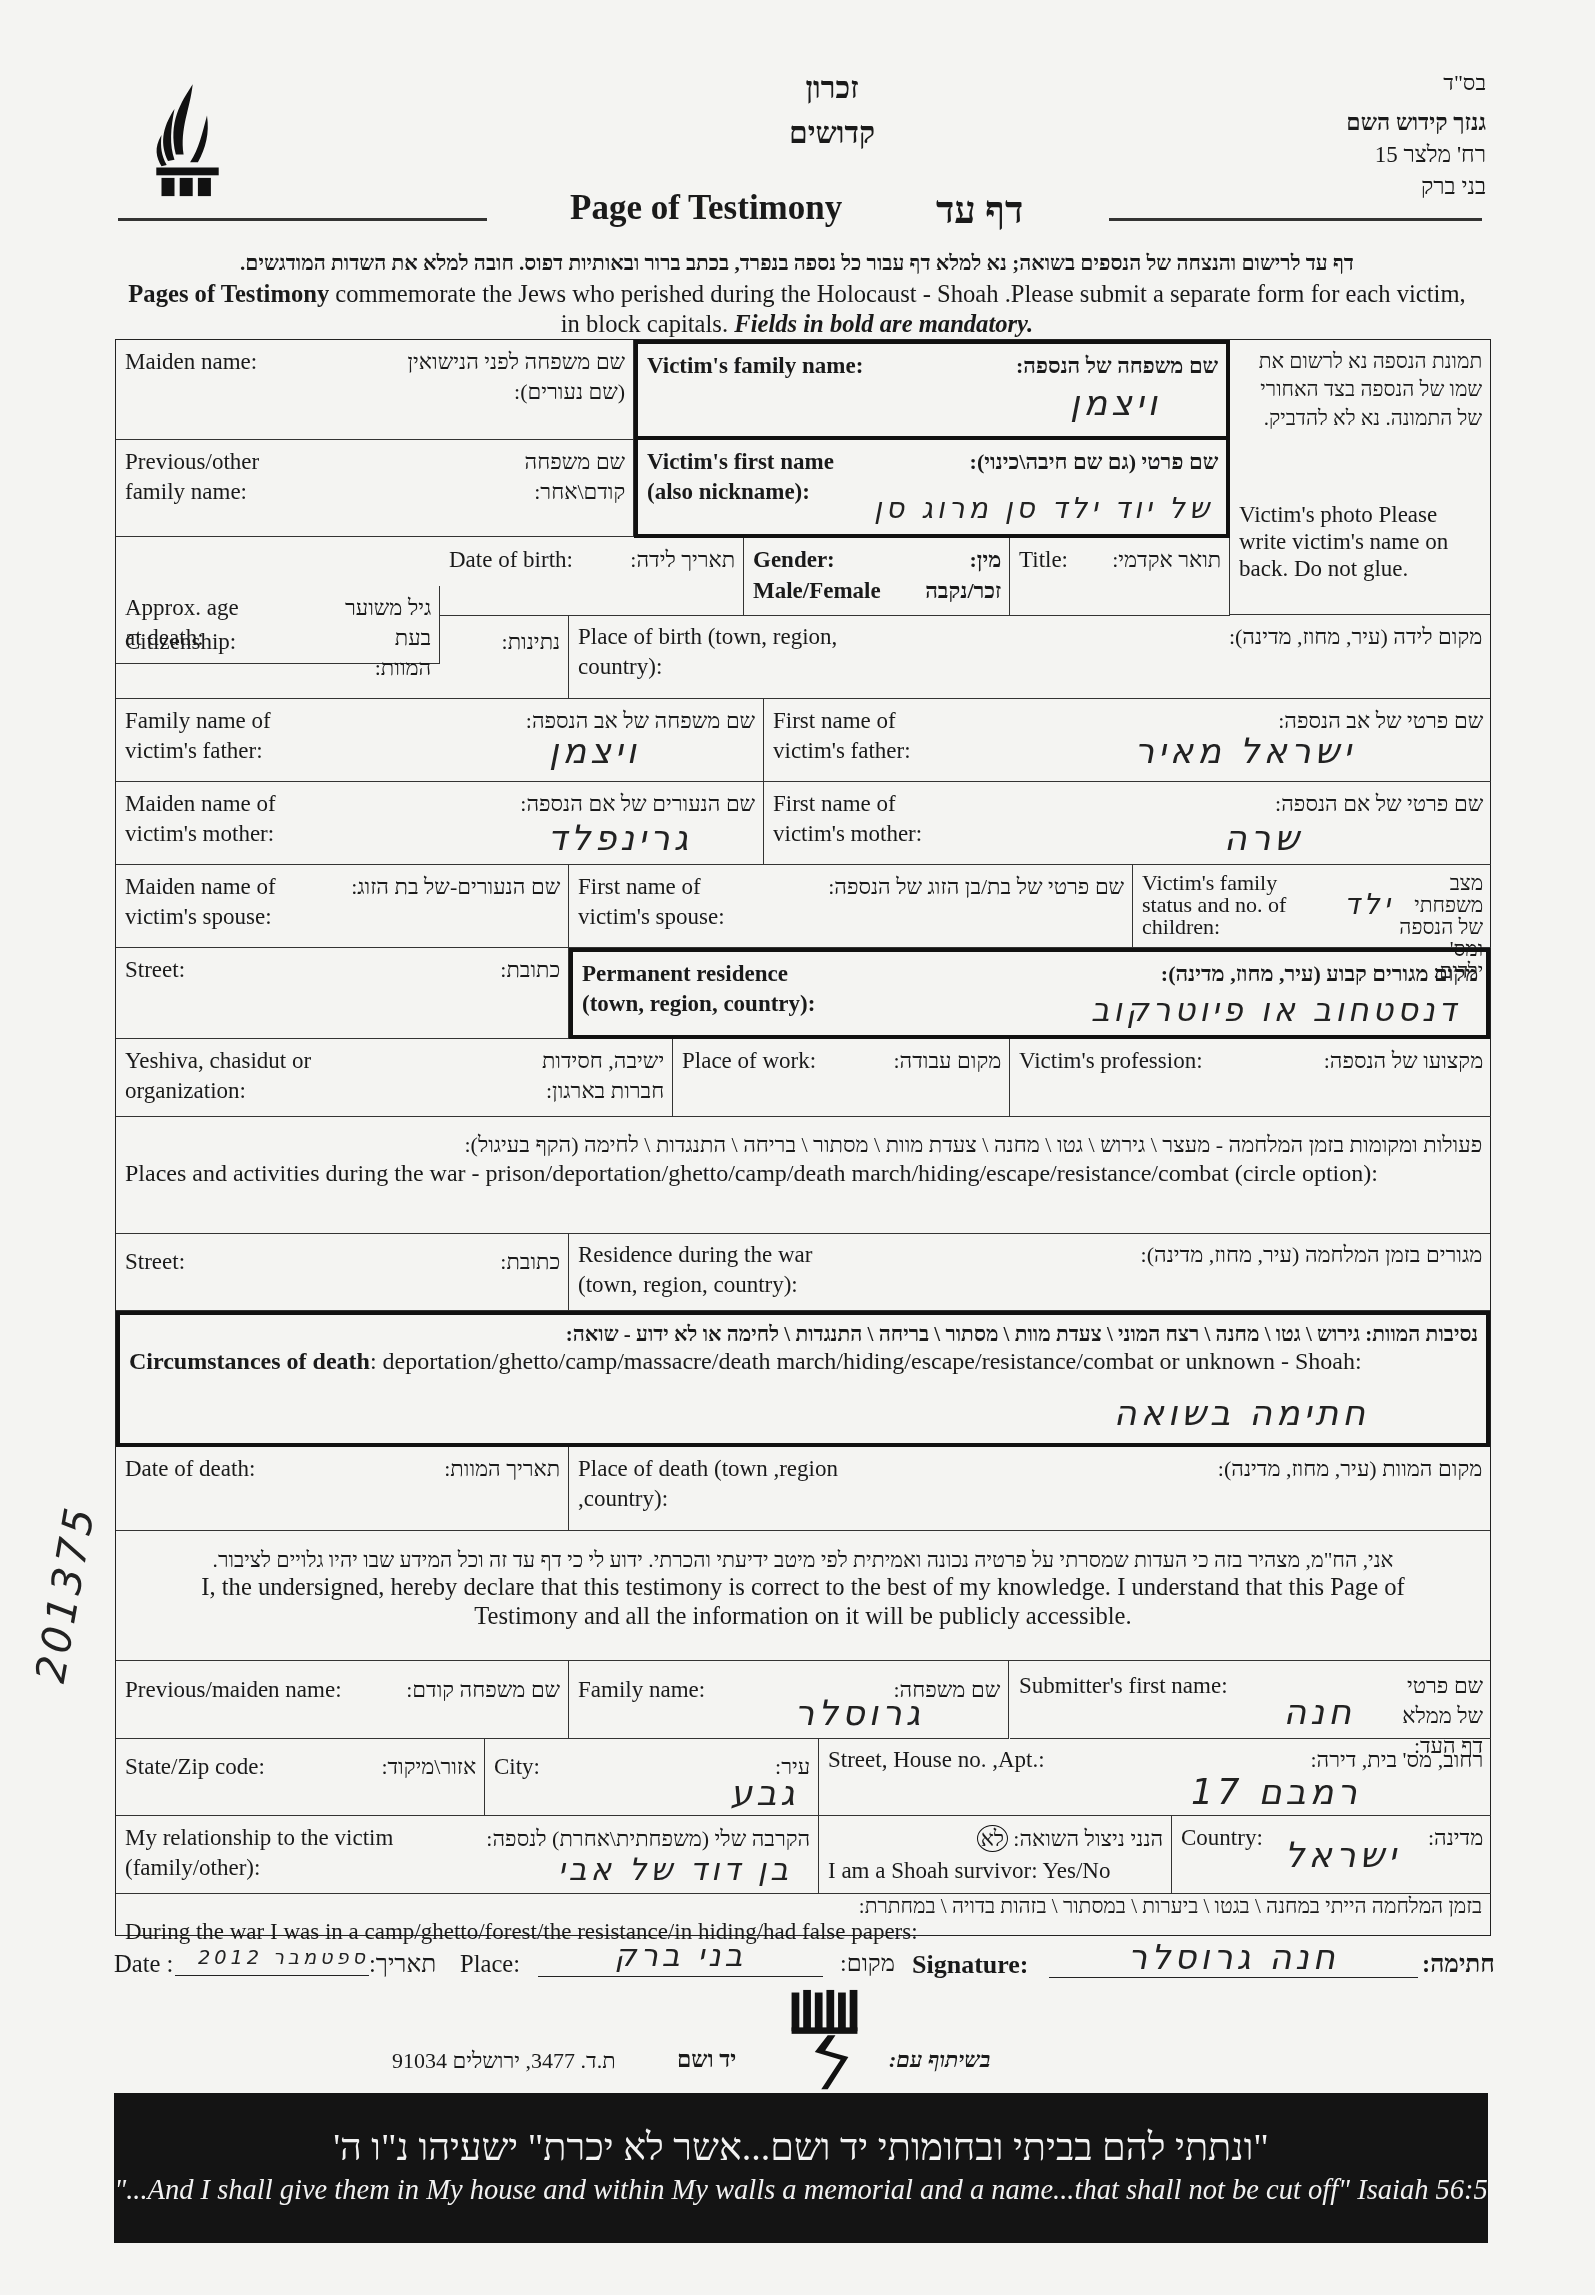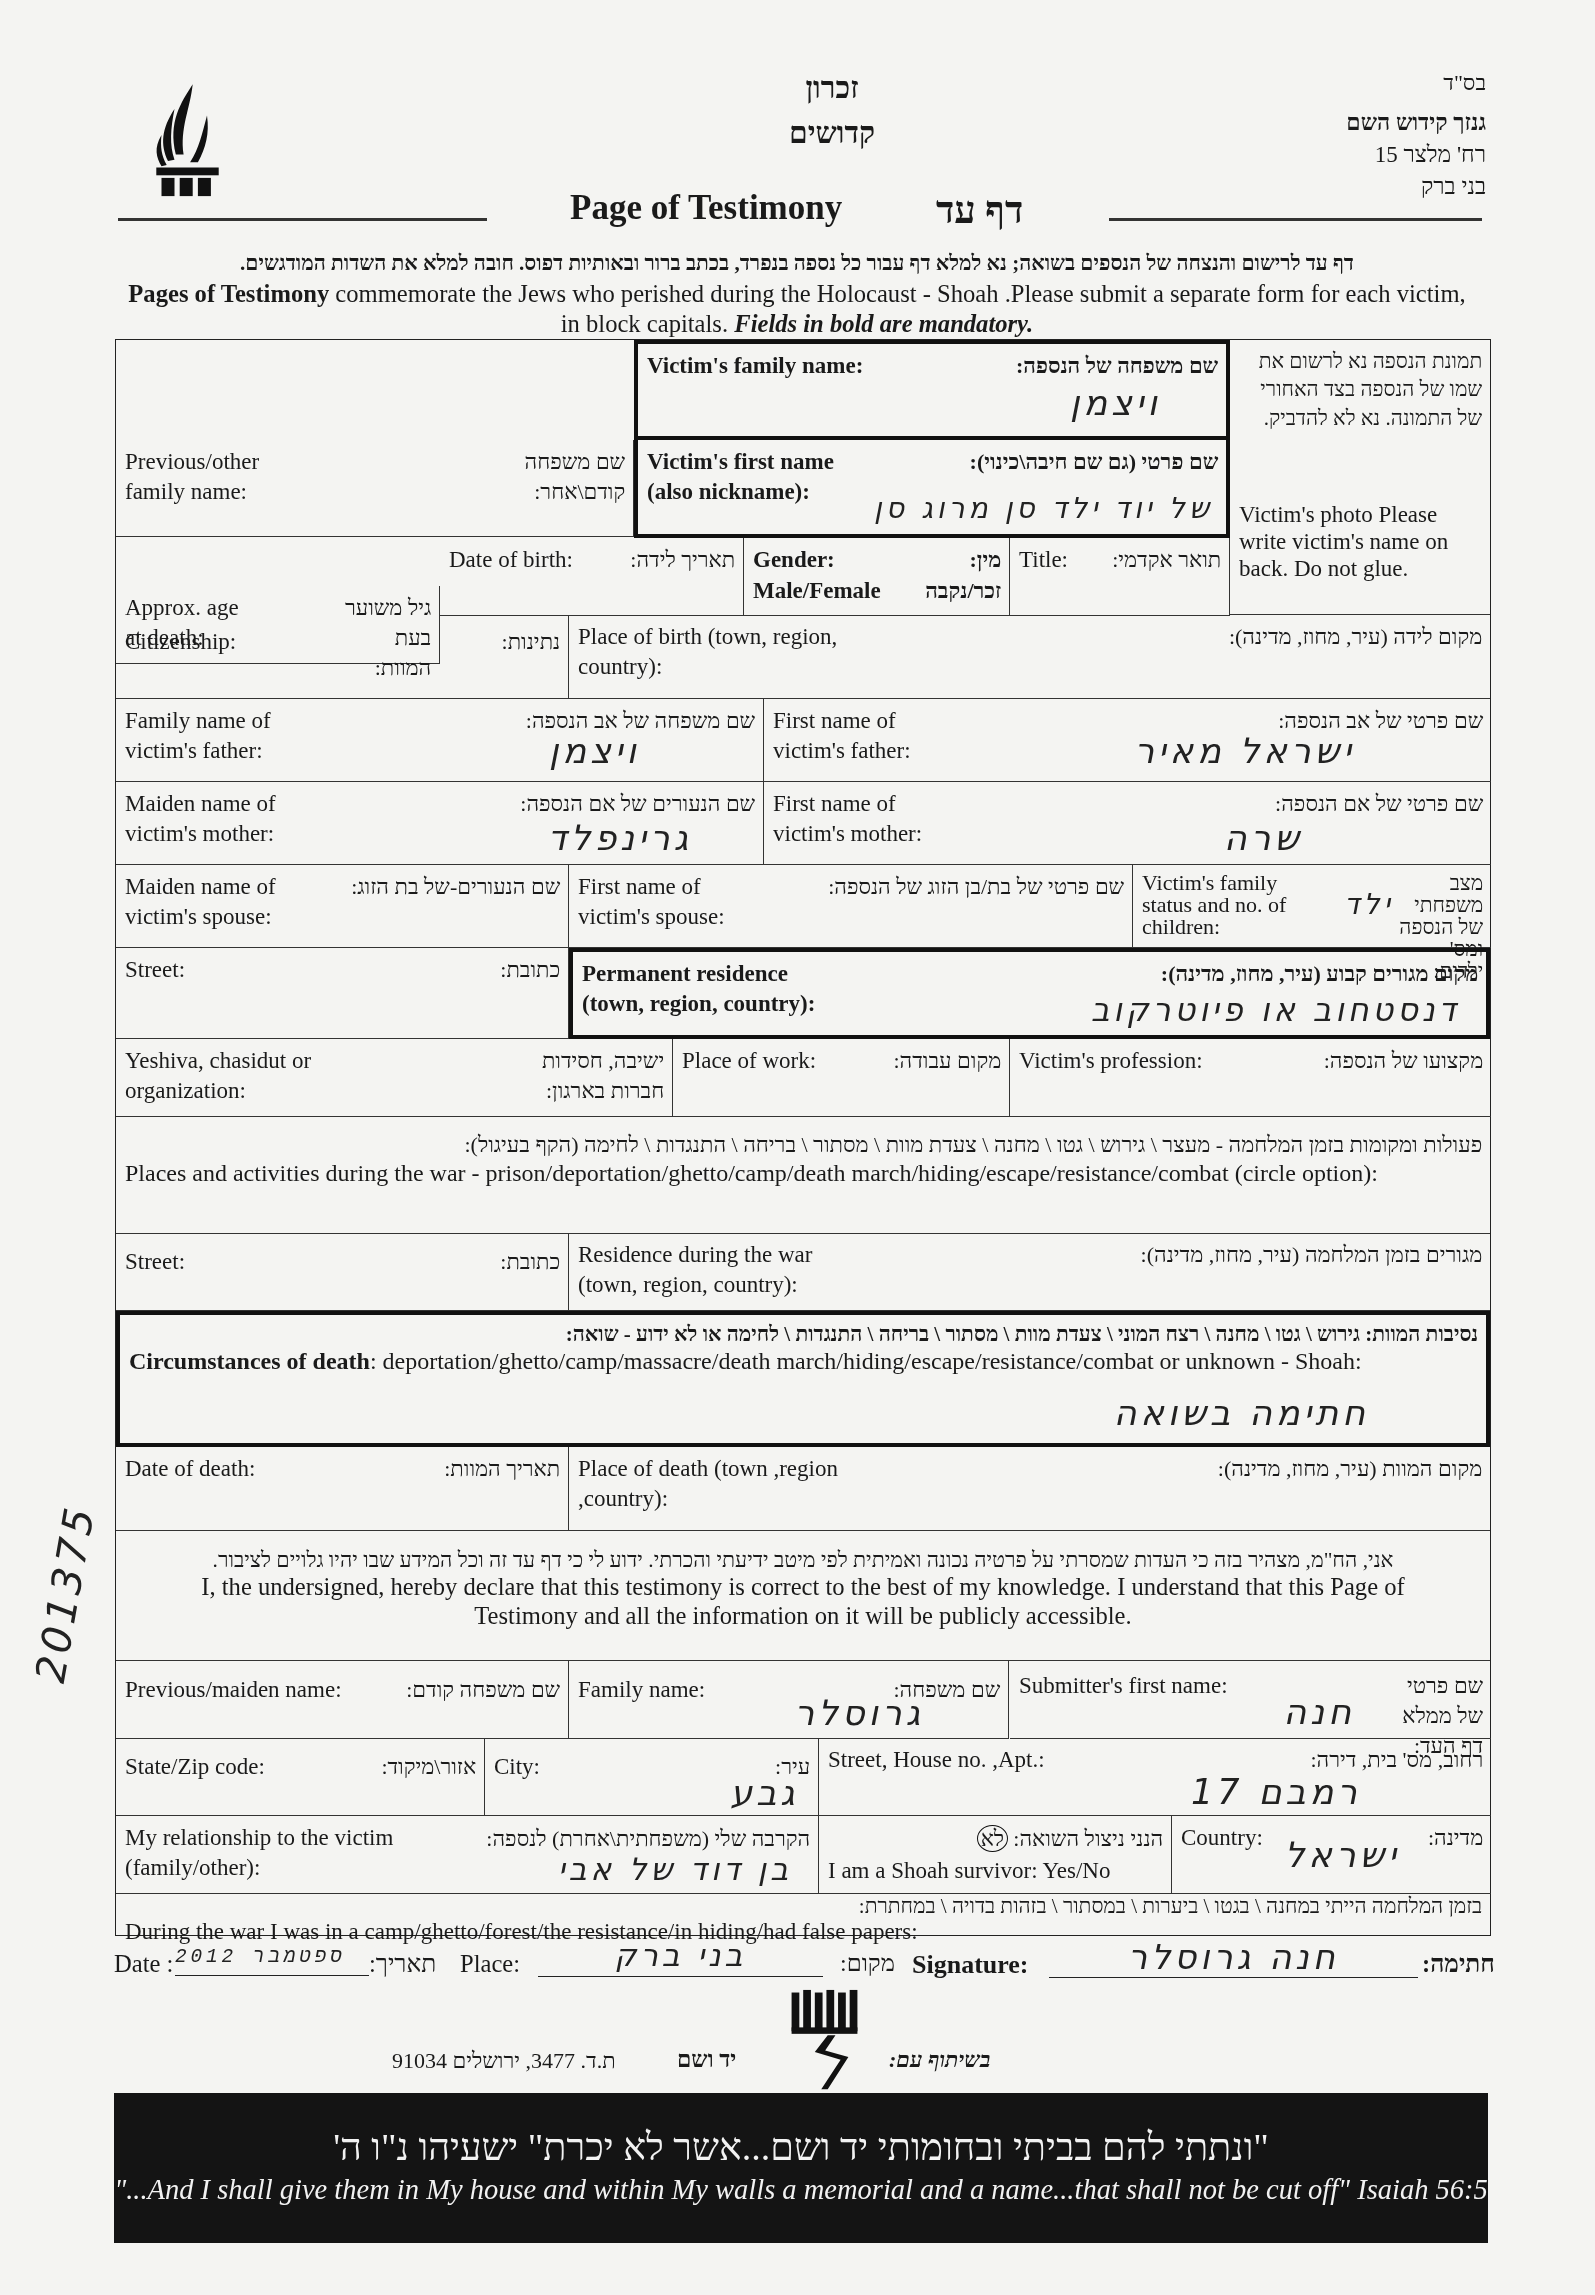--- a/index.html
+++ b/index.html
@@ -63,20 +63,24 @@
 </div>
 <div class="abs rule" style="left:118px;width:369px;"></div>
 <div class="abs rule" style="left:1109px;width:373px;"></div>
 <div id="title-en" class="abs">Page of Testimony</div>
 <div id="title-he" class="abs he">דף עד</div>
 <div id="intro-he" class="abs he">דף עד לרישום והנצחה של הנספים בשואה; נא למלא דף עבור כל נספה בנפרד, בכתב ברור ובאותיות דפוס. חובה למלא את השדות המודגשים.</div>
 <div id="intro-en" class="abs"><b>Pages of Testimony</b><span> commemorate the Jews who perished during the Holocaust - Shoah .Please submit a separate form for each victim, in block capitals. </span><i class="bold">Fields in bold are mandatory.</i></div>
 
 <div id="form" class="abs">
 
+  <div class="cell" style="left:0;top:0;width:518px;height:100px;">
+    <span class="lbl-en">Maiden name:</span>
+    <span class="lbl-he" style="width:233px;">שם משפחה לפני הנישואין (שם נעורים):</span>
+  </div>
   <div class="cell thick" style="left:518px;top:0;width:596px;height:100px;">
     <span class="lbl-en bold">Victim's family name:</span>
     <span class="lbl-he bold">שם משפחה של הנספה:</span>
     <span class="val hand he" style="right:65px;top:39px;">ויצמן</span>
   </div>
   <div class="cell" style="left:0;top:100px;width:518px;height:97px;">
     <span class="lbl-en" style="width:194px;">Previous/other family name:</span>
     <span class="lbl-he" style="width:104px;">שם משפחה קודם\אחר:</span>
   </div>
   <div class="cell thick" style="left:518px;top:96px;width:596px;height:102px;">
@@ -257,21 +261,21 @@
 
   <div class="cell noR" style="left:0;top:1554px;width:1374px;height:41px;border-bottom:none;">
     <span class="lbl-he" style="top:-2.6px;font-size:21px;">בזמן המלחמה הייתי במחנה \ בגטו \ ביערות \ במסתור \ בזהות בדויה \ במחתרת:</span>
     <span class="lbl-en" style="top:23px;font-size:23px;">During the war I was in a camp/ghetto/forest/the resistance/in hiding/had false papers:</span>
   </div>
 </div>
 
 <div class="abs hand" style="left:26px;top:1678px;font-size:41px;transform:rotate(-80deg);transform-origin:left top;">201375</div>
 
 <div class="abs" style="left:114px;top:1950px;font-size:24.6px;">Date :</div>
-<div class="abs line hand he" style="left:175px;top:1946px;width:194px;height:28.5px;font-size:19.4px;text-align:left;font-family:Liberation Mono, monospace;">ספטמבר 2012</div>
+<div class="abs line hand he" style="left:175px;top:1946px;width:194px;height:28.5px;font-size:19.4px;text-align:right;">ספטמבר 2012</div>
 <div class="abs he" style="left:369px;top:1950px;font-size:24.6px;">תאריך:</div>
 <div class="abs" style="left:460px;top:1950px;font-size:24.6px;">Place:</div>
 <div class="abs line hand he" style="left:538px;top:1937px;width:285px;height:39px;font-size:31px;text-align:center;">בני ברק</div>
 <div class="abs he" style="left:840px;top:1950px;font-size:24px;">מקום:</div>
 <div class="abs bold" style="left:912px;top:1950px;font-size:26px;">Signature:</div>
 <div class="abs line hand he" style="left:1049px;top:1937px;width:369px;height:40px;font-size:34px;text-align:center;">חנה גרוסלר</div>
 <div class="abs he bold" style="left:1422px;top:1950px;font-size:24.6px;">חתימה:</div>
 
 <div class="abs" style="left:789px;top:1987px;">
   <svg width="71" height="104" viewBox="0 0 110 160">

